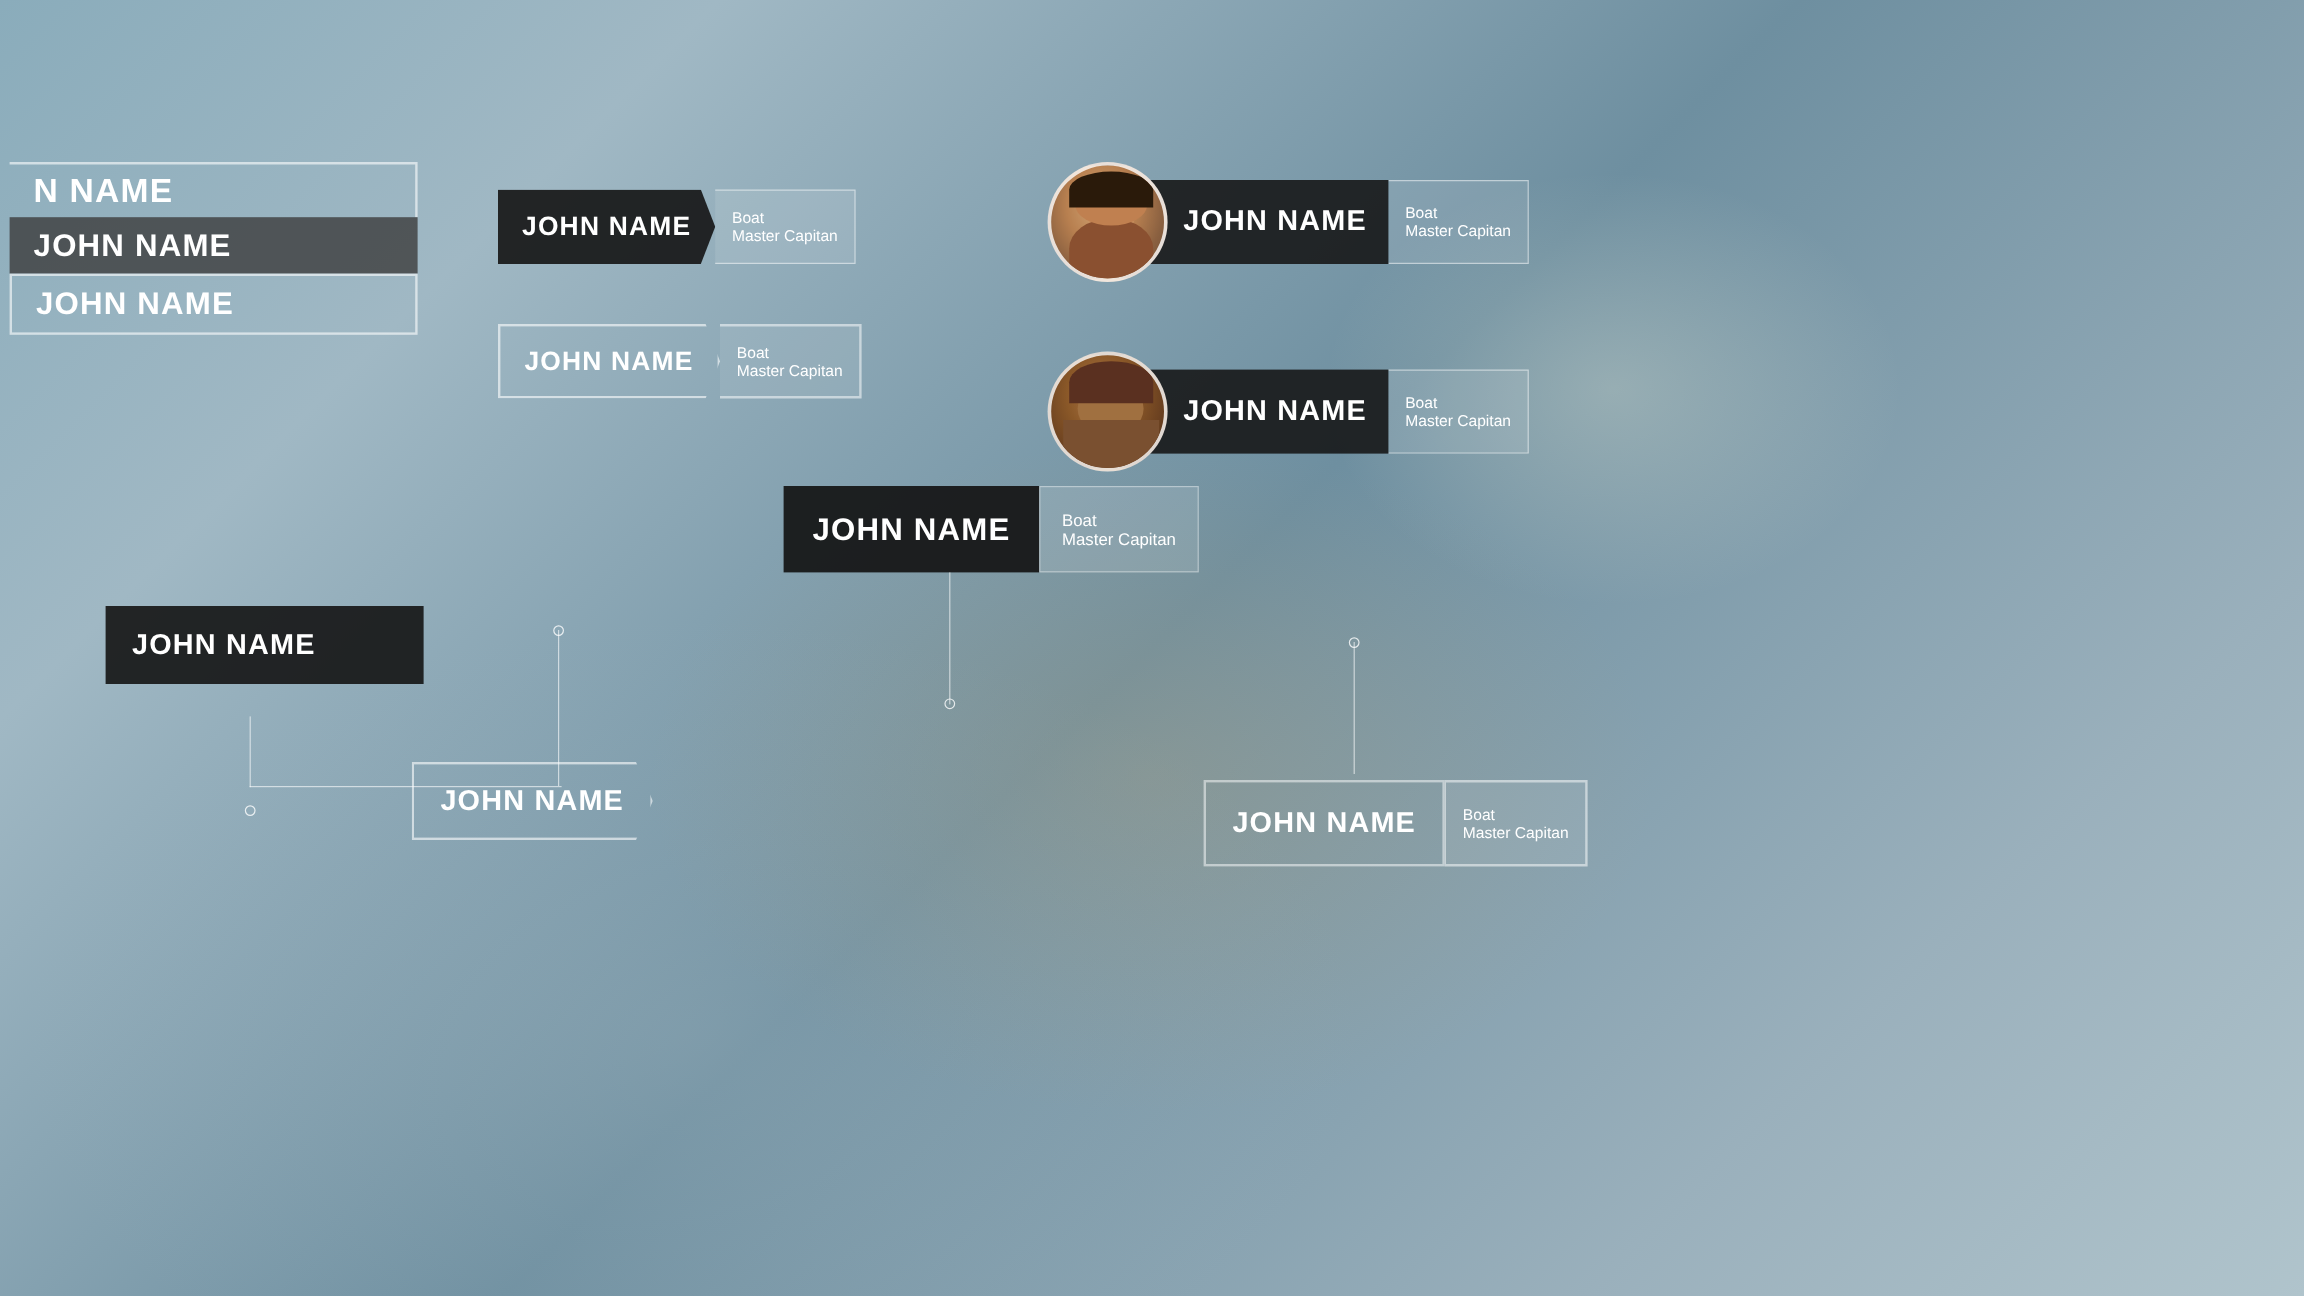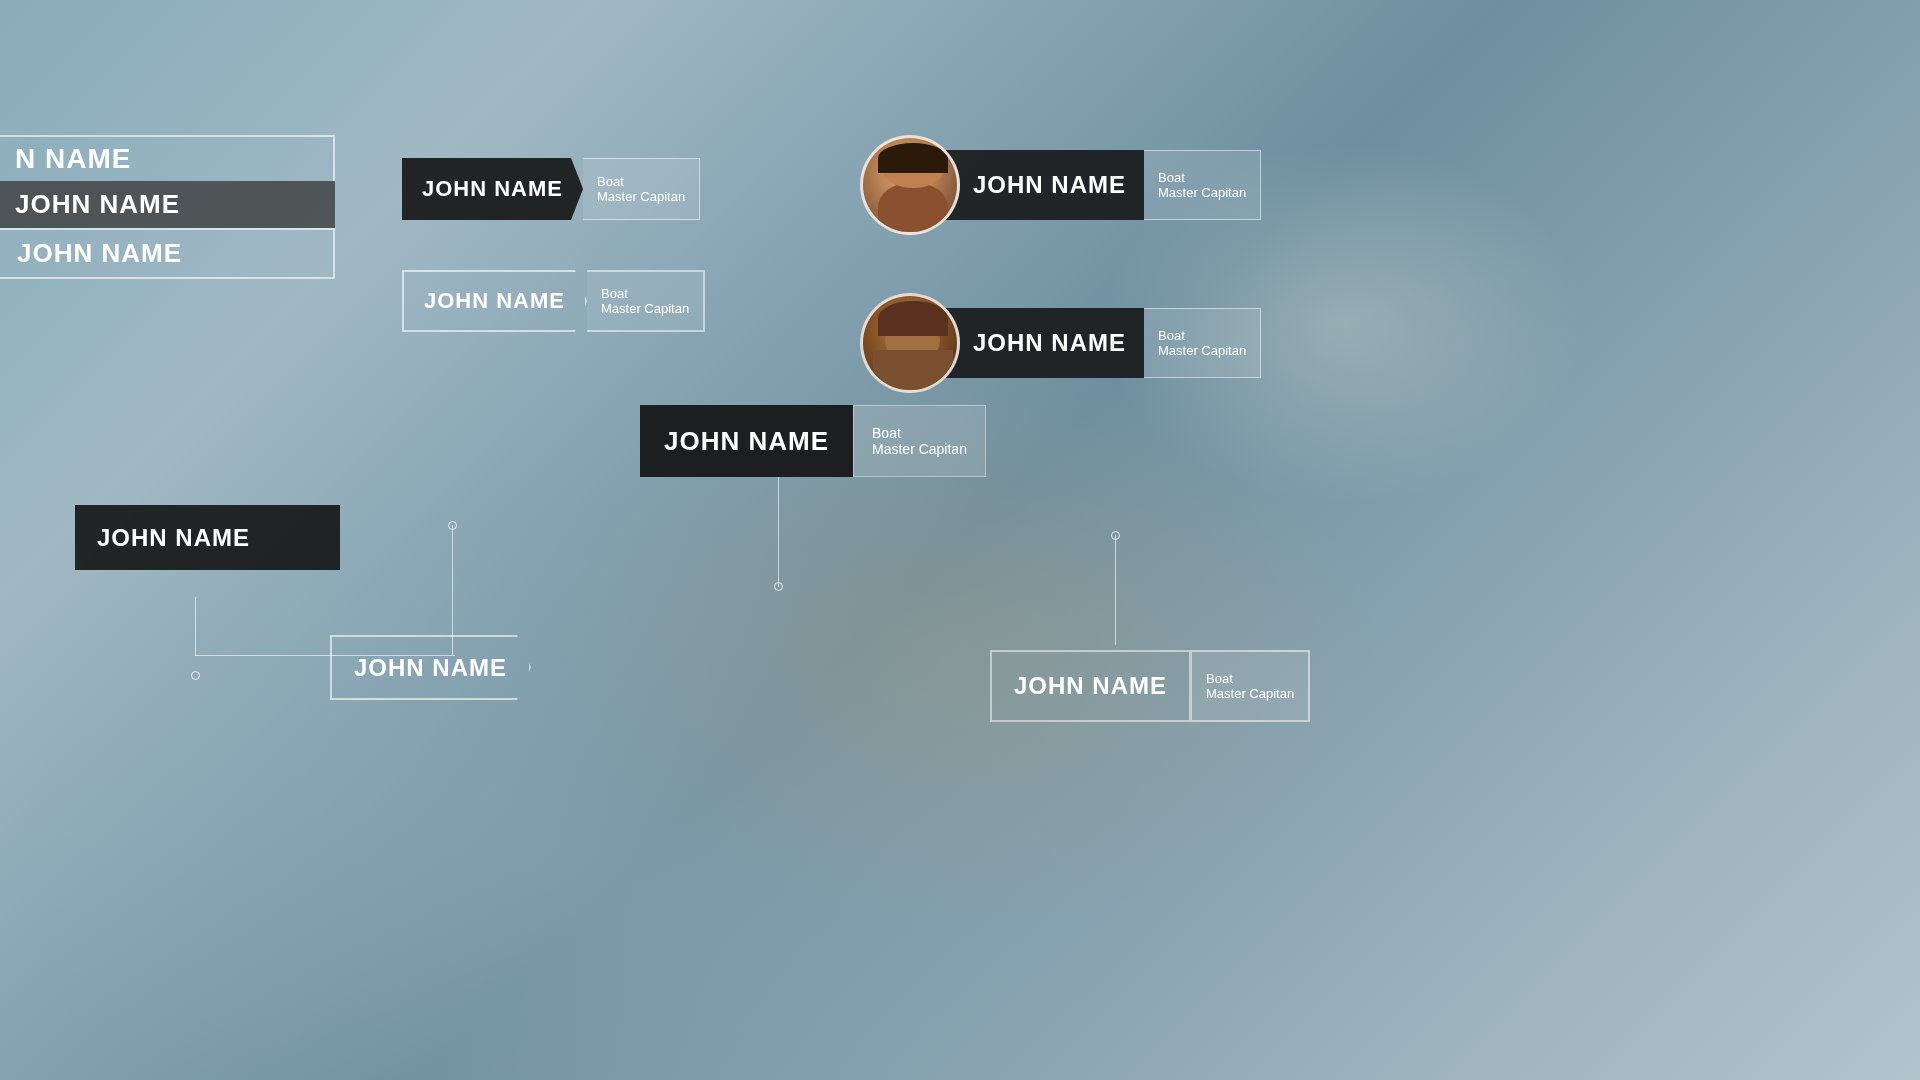--- a/index.html
+++ b/index.html
@@ -26,20 +26,21 @@
       inset: 0;
       background:
         radial-gradient(ellipse 400px 300px at 70% 30%, rgba(200,210,200,0.4) 0%, transparent 60%),
         radial-gradient(ellipse 600px 400px at 50% 60%, rgba(180,160,120,0.3) 0%, transparent 70%),
         radial-gradient(ellipse 800px 500px at 30% 80%, rgba(160,180,190,0.3) 0%, transparent 70%);
     }
 
     .scene {
       position: absolute;
       inset: 0;
+      margin-left: 13px;
     }
 
     
     .partial-top {
       position: absolute;
       top: 135px;
       left: -5px;
     }
 
     .partial-top .row1 {

